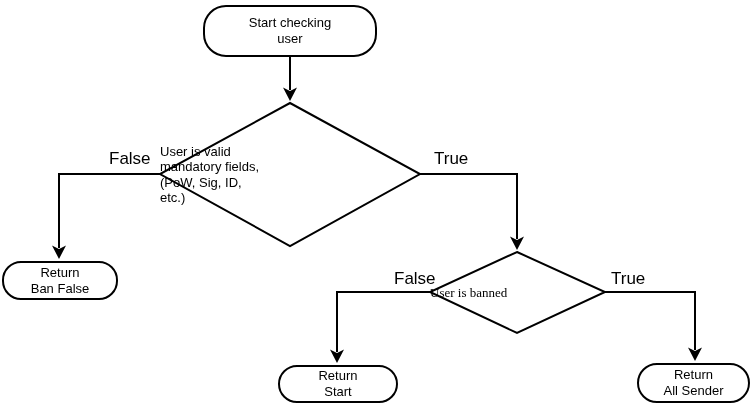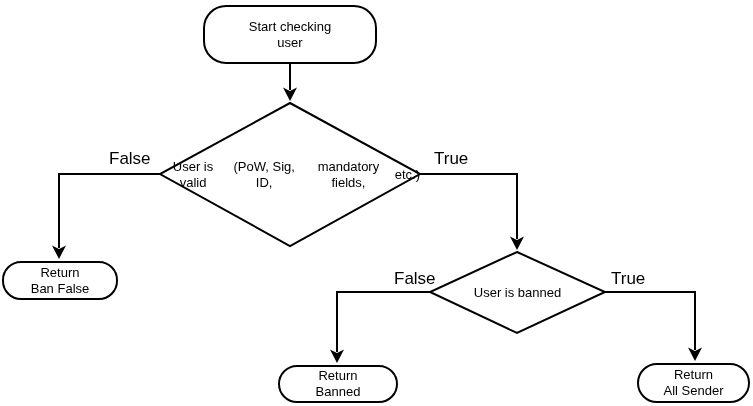--- a/index.html
+++ b/index.html
@@ -35,22 +35,22 @@
     font-size: 13px;
     line-height: 16px;
     text-align: center;
   }
   .terminator {
     border-radius: 23px;
   }
   .decision-label {
     position: absolute;
     display: flex;
-    flex-direction: row;
-    align-items: center;
+    flex-direction: column;
+    align-items: flex-start;
     justify-content: center;
     font-size: 13px;
     line-height: 15.5px;
     text-align: center;
     pointer-events: none;
   }
   .edge-label {
     position: absolute;
     font-size: 17px;
     line-height: 16px;
@@ -77,44 +77,44 @@
     <path d="M 337,363 L 330,349.5 L 337,353 L 344,349.5 Z" fill="#000000"></path>
 
     <polyline points="605,292 695,292 695,350" fill="none" stroke="#000000" stroke-width="2"></polyline>
     <path d="M 695,361 L 688,347.5 L 695,351 L 702,347.5 Z" fill="#000000"></path>
 
     <polygon points="290,103 420,174 290,246 160,174" fill="#ffffff" stroke="#000000" stroke-width="2" stroke-linejoin="miter"></polygon>
 
     <polygon points="517,252 605,292 517,333 430,292" fill="#ffffff" stroke="#000000" stroke-width="2" stroke-linejoin="miter"></polygon>
   </svg>
 
-  <div class="node terminator" style="left:203px; top:5px; width:174px; height:59px;">
+  <div class="node terminator" style="left:203px; top:5px; width:174px; height:52px;">
     <div>Start checking</div>
     <div>user</div>
   </div>
 
   <div class="decision-label" style="left:160px; top:103px; width:260px; height:143px;">
     <div>User is valid</div>
+    <div>mandatory fields,</div>
     <div>(PoW, Sig, ID,</div>
-    <div>mandatory fields,</div>
     <div>etc.)</div>
   </div>
 
   <div class="node terminator" style="left:2px; top:261px; width:116px; height:39px; border-radius:19px;">
     <div>Return</div>
     <div>Ban False</div>
   </div>
 
-  <div class="decision-label" style="left:430px; top:252px; width:175px; height:81px;">
+  <div class="decision-label" style="left:430px; top:252px; width:175px; height:81px;font-family:Liberation Serif, serif;">
     <div>User is banned</div>
   </div>
 
   <div class="node terminator" style="left:278px; top:365px; width:120px; height:38px; border-radius:19px;">
     <div>Return</div>
-    <div>Banned</div>
+    <div>Start</div>
   </div>
 
   <div class="node terminator" style="left:637px; top:363px; width:113px; height:40px; border-radius:20px;">
     <div>Return</div>
     <div>All Sender</div>
   </div>
 
   <span class="edge-label" style="left:109px; top:151px;">False</span>
   <span class="edge-label" style="left:434px; top:151px;">True</span>
   <span class="edge-label" style="left:394px; top:271px;">False</span>

